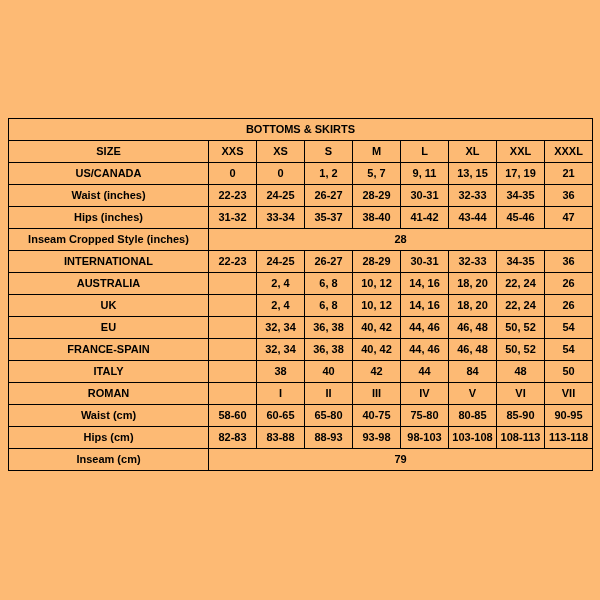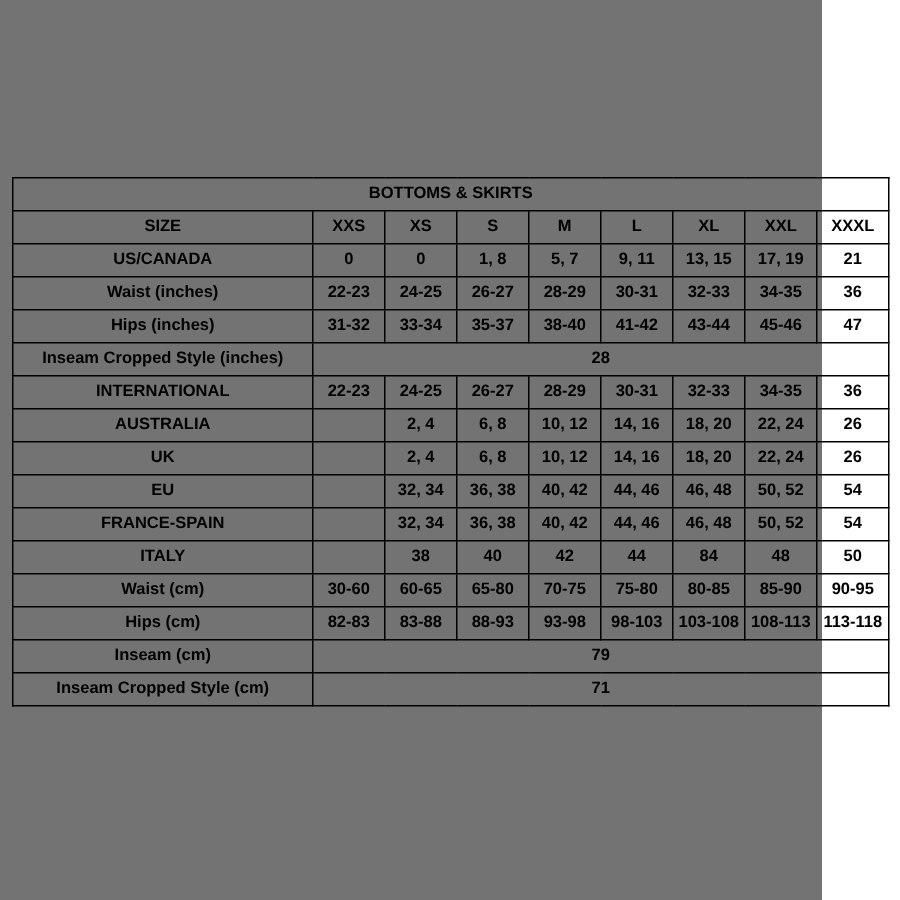--- a/index.html
+++ b/index.html
@@ -7,24 +7,24 @@
     padding: 0;
     width: 600px;
     height: 600px;
     background: #ffffff;
   }
   body {
     font-family: "Liberation Sans", sans-serif;
     color: #000000;
   }
   .page {
-    width: 548px;
+    width: 600px;
     height: 600px;
     position: relative;
-    background: #737373;
+    background: #fdba74;
     box-sizing: border-box;
   }
   .table-wrap {
     position: absolute;
     left: 8px;
     top: 118px;
     width: 584px;
   }
   table.size-chart {
     border-collapse: collapse;
@@ -97,21 +97,21 @@
             <td>M</td>
             <td>L</td>
             <td>XL</td>
             <td>XXL</td>
             <td>XXXL</td>
           </tr>
           <tr>
             <td class="rowlabel">US/CANADA</td>
             <td>0</td>
             <td>0</td>
-            <td>1, 8</td>
+            <td>1, 2</td>
             <td>5, 7</td>
             <td>9, 11</td>
             <td>13, 15</td>
             <td>17, 19</td>
             <td>21</td>
           </tr>
           <tr>
             <td class="rowlabel">Waist (inches)</td>
             <td>22-23</td>
             <td>24-25</td>
@@ -197,45 +197,52 @@
             <td></td>
             <td>38</td>
             <td>40</td>
             <td>42</td>
             <td>44</td>
             <td>84</td>
             <td>48</td>
             <td>50</td>
           </tr>
           <tr>
+            <td class="rowlabel">ROMAN</td>
+            <td></td>
+            <td>I</td>
+            <td>II</td>
+            <td>III</td>
+            <td>IV</td>
+            <td>V</td>
+            <td>VI</td>
+            <td>VII</td>
+          </tr>
+          <tr>
             <td class="rowlabel">Waist (cm)</td>
-            <td>30-60</td>
+            <td>58-60</td>
             <td>60-65</td>
             <td>65-80</td>
-            <td>70-75</td>
+            <td>40-75</td>
             <td>75-80</td>
             <td>80-85</td>
             <td>85-90</td>
             <td>90-95</td>
           </tr>
           <tr>
             <td class="rowlabel">Hips (cm)</td>
             <td>82-83</td>
             <td>83-88</td>
             <td>88-93</td>
             <td>93-98</td>
             <td>98-103</td>
             <td>103-108</td>
             <td>108-113</td>
             <td>113-118</td>
           </tr>
           <tr>
             <td class="rowlabel">Inseam (cm)</td>
             <td colspan="8" class="span-cell">79</td>
           </tr>
-          <tr>
-            <td class="rowlabel">Inseam Cropped Style (cm)</td>
-            <td colspan="8" class="span-cell">71</td>
-          </tr>
         </tbody>
     </table>
   </div>
 </div>
 
 </body></html>

